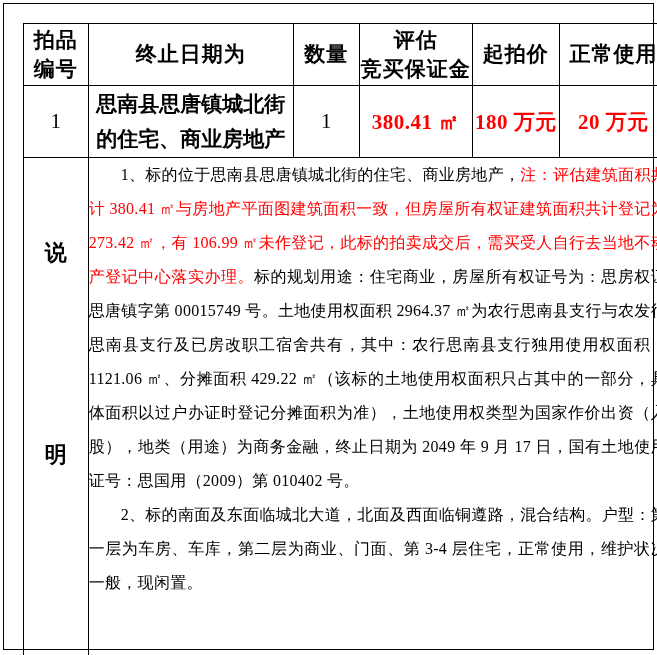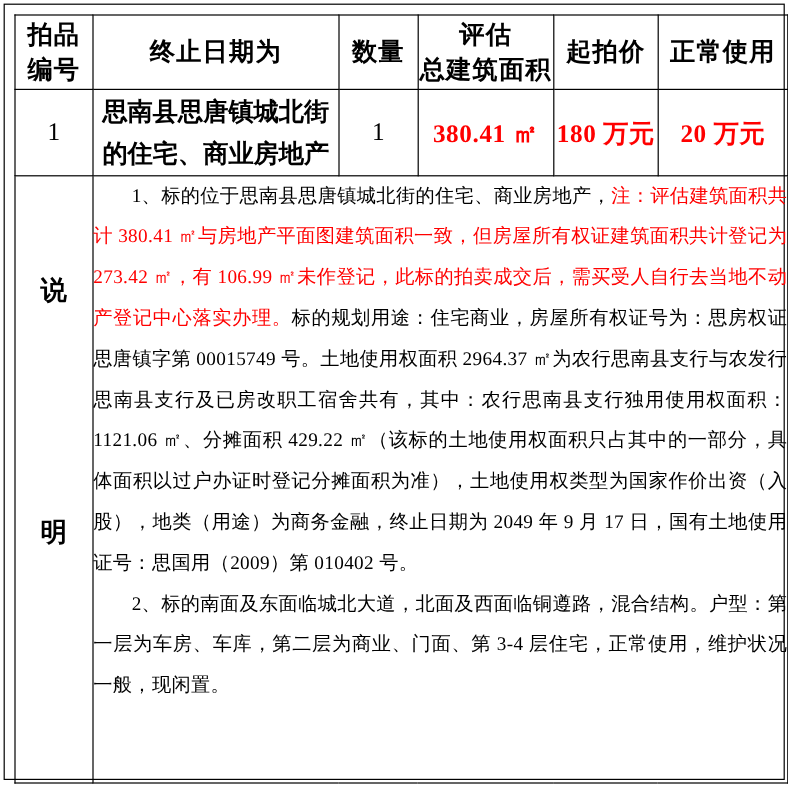--- a/index.html
+++ b/index.html
@@ -12,21 +12,21 @@
     width: 657px;
     height: 655px;
     background: #ffffff;
     box-sizing: border-box;
     padding: 3px;
     overflow: hidden;
   }
   
   .table-wrap {
     border: 1px solid #000000;
-    padding: 8px;
+    padding: 19px;
     box-sizing: border-box;
     width: 651px;
     height: 647px;
   }
   table.auction {
     border-collapse: collapse;
     table-layout: fixed;
     width: 645px;
     height: 641px;
   }
@@ -104,21 +104,21 @@
       <tbody>
         <tr class="header-row">
           <td class="hdr">
             <div>拍品</div>
             <div>编号</div>
           </td>
           <td class="hdr">终止日期为</td>
           <td class="hdr">数量</td>
           <td class="hdr">
             <div>评估</div>
-            <div>总建筑面积</div>
+            <div>竞买保证金</div>
           </td>
           <td class="hdr">起拍价</td>
           <td class="hdr">正常使用</td>
         </tr>
         <tr class="data-row">
           <td class="num">1</td>
           <td class="name-cell">思南县思唐镇城北街的住宅、商业房地产</td>
           <td class="num">1</td>
           <td class="value-cell red">380.41 ㎡</td>
           <td class="value-cell red">180 万元</td>

